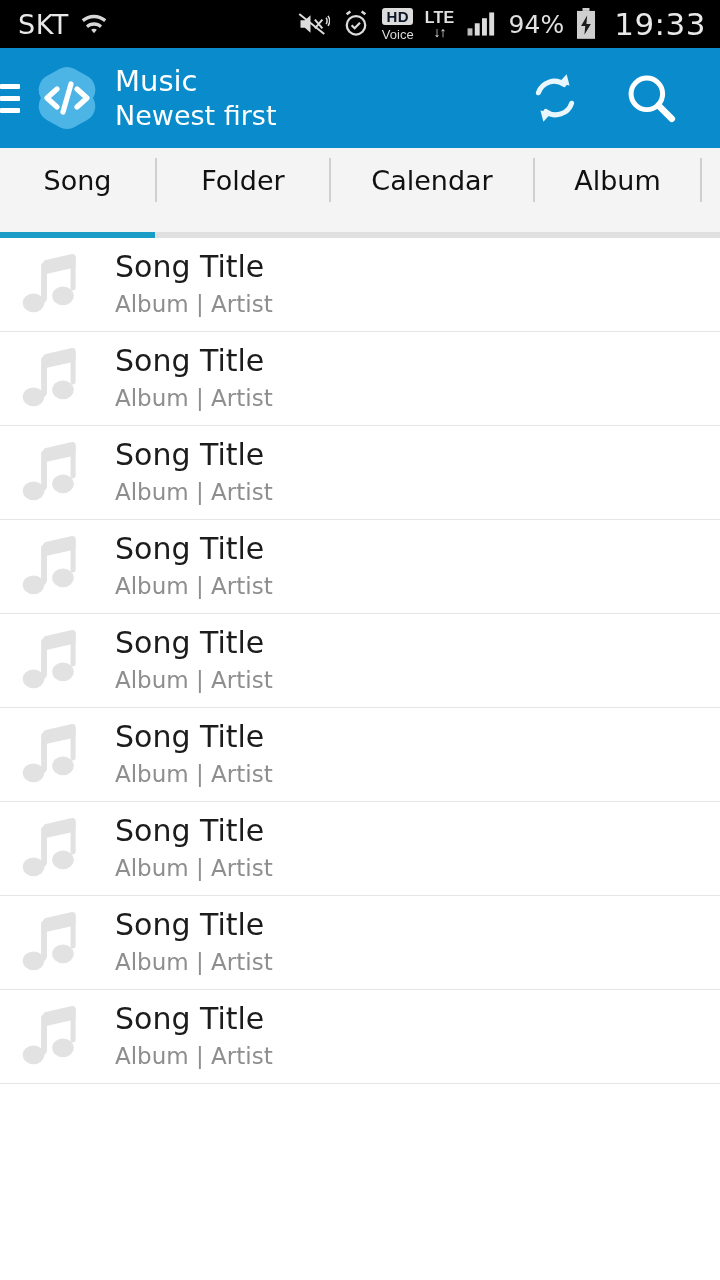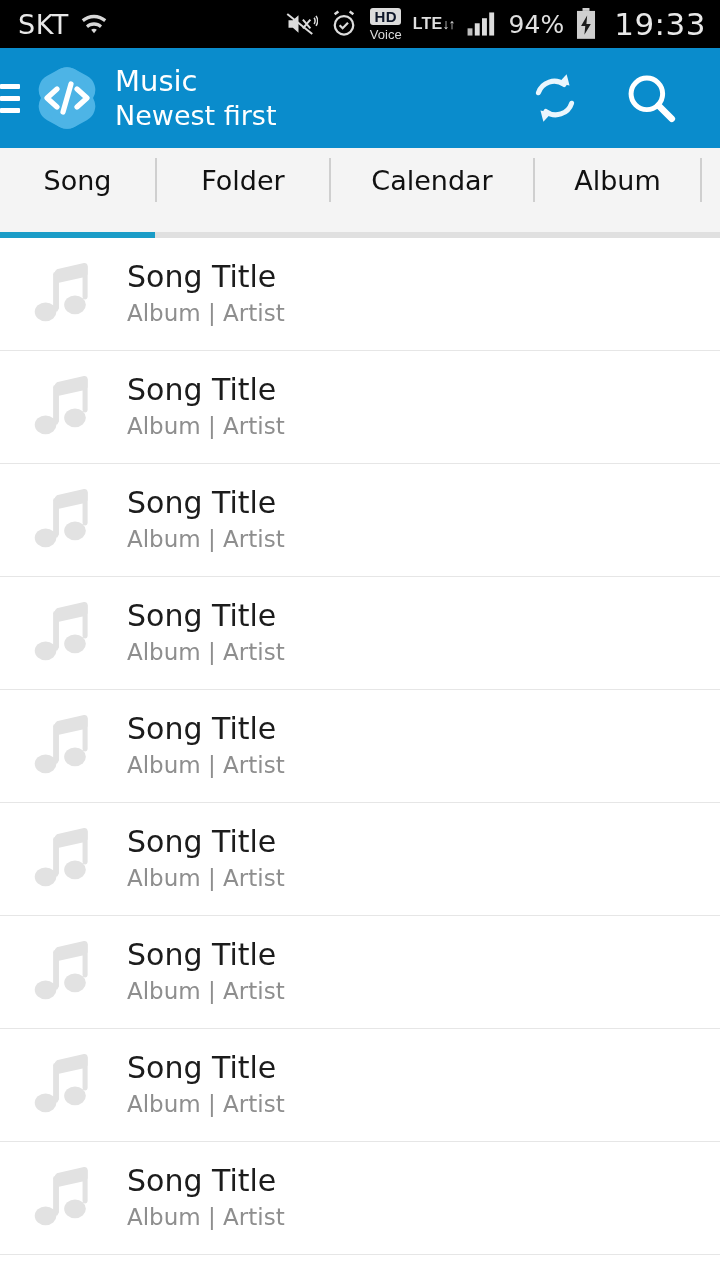--- a/index.html
+++ b/index.html
@@ -29,21 +29,21 @@
     color:#e8e8e8; font-size:31px; letter-spacing:0.5px;
     font-family:"DejaVu Sans", sans-serif; margin-left:6px;
   }
   .sb-batt-pct{ color:#e0e0e0; font-size:25px; font-family:"DejaVu Sans", sans-serif; }
   .hdvoice{ display:flex; flex-direction:column; align-items:center; line-height:1; }
   .hdvoice .hd{
     color:#0f172a; background:#dcdcdc; font-size:15px; font-weight:bold;
     padding:1px 4px; border-radius:3px; letter-spacing:0.5px;
   }
   .hdvoice .vo{ color:#dcdcdc; font-size:13px; margin-top:3px; }
-  .lte{ display:flex; flex-direction:row; align-items:center; line-height:1; }
+  .lte{ display:flex; flex-direction:column; align-items:center; line-height:1; }
   .lte .t{ color:#e0e0e0; font-size:16px; font-weight:bold; letter-spacing:0.3px; }
   .lte .a{ color:#e0e0e0; font-size:14px; margin-top:-1px; letter-spacing:-1px; }
 
   
   .app-bar{
     position:relative;
     width:720px; height:100px;
     background:#0a8ccc;
     display:flex; align-items:center;
   }
@@ -90,21 +90,21 @@
     position:absolute; left:0; bottom:0; width:720px; height:6px; background:#e0e0e0;
   }
   .tab-indicator{
     position:absolute; left:0; bottom:0; width:155px; height:6px; background:#1a9cc7;
   }
 
   
   .list{ width:720px; background:#ffffff; }
   .row{
     position:relative; display:flex; align-items:center;
-    height:113px; background:#ffffff; padding-left:32px;
+    height:94px; background:#ffffff; padding-left:20px;
     border-bottom:1px solid #e6e6e6;
   }
   .row-icon{ width:74px; height:70px; flex:0 0 auto; display:flex; align-items:center; }
   .row-text{ margin-left:21px; display:flex; flex-direction:column; justify-content:center; }
   .row-title{
     color:#1c1c1c; font-size:30px; line-height:1.15; font-weight:400;
     font-family:"DejaVu Sans", sans-serif;
   }
   .row-sub{
     color:#8e8e8e; font-size:23px; line-height:1.2; margin-top:6px;

